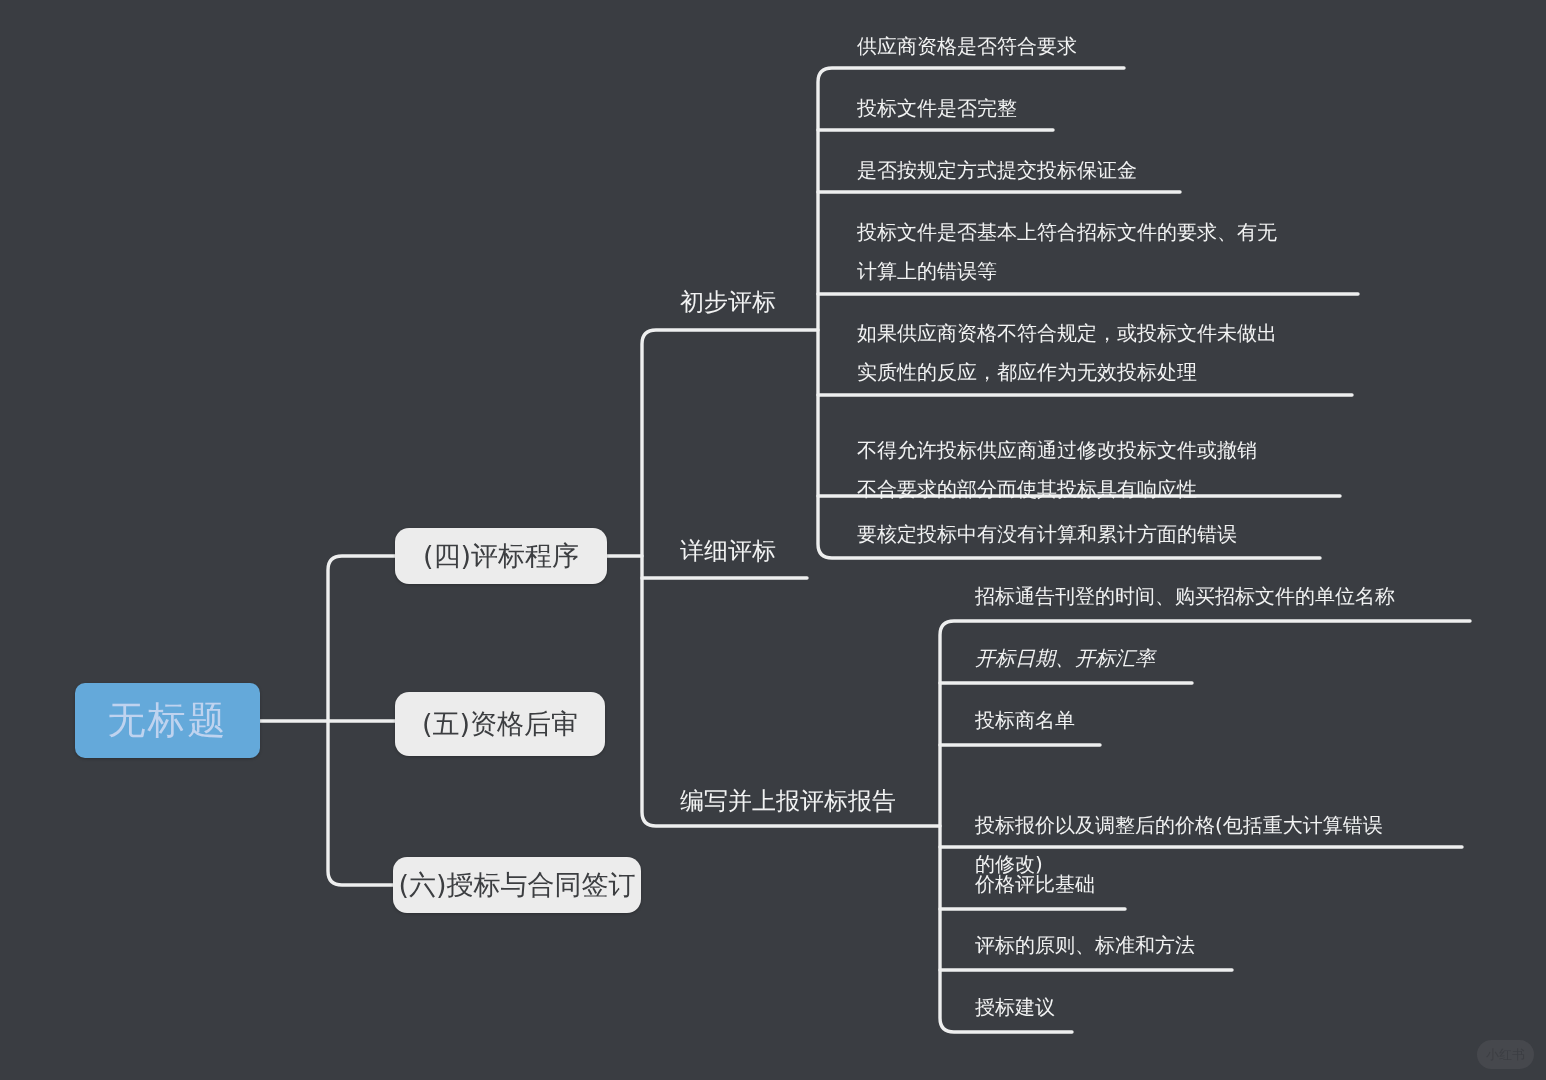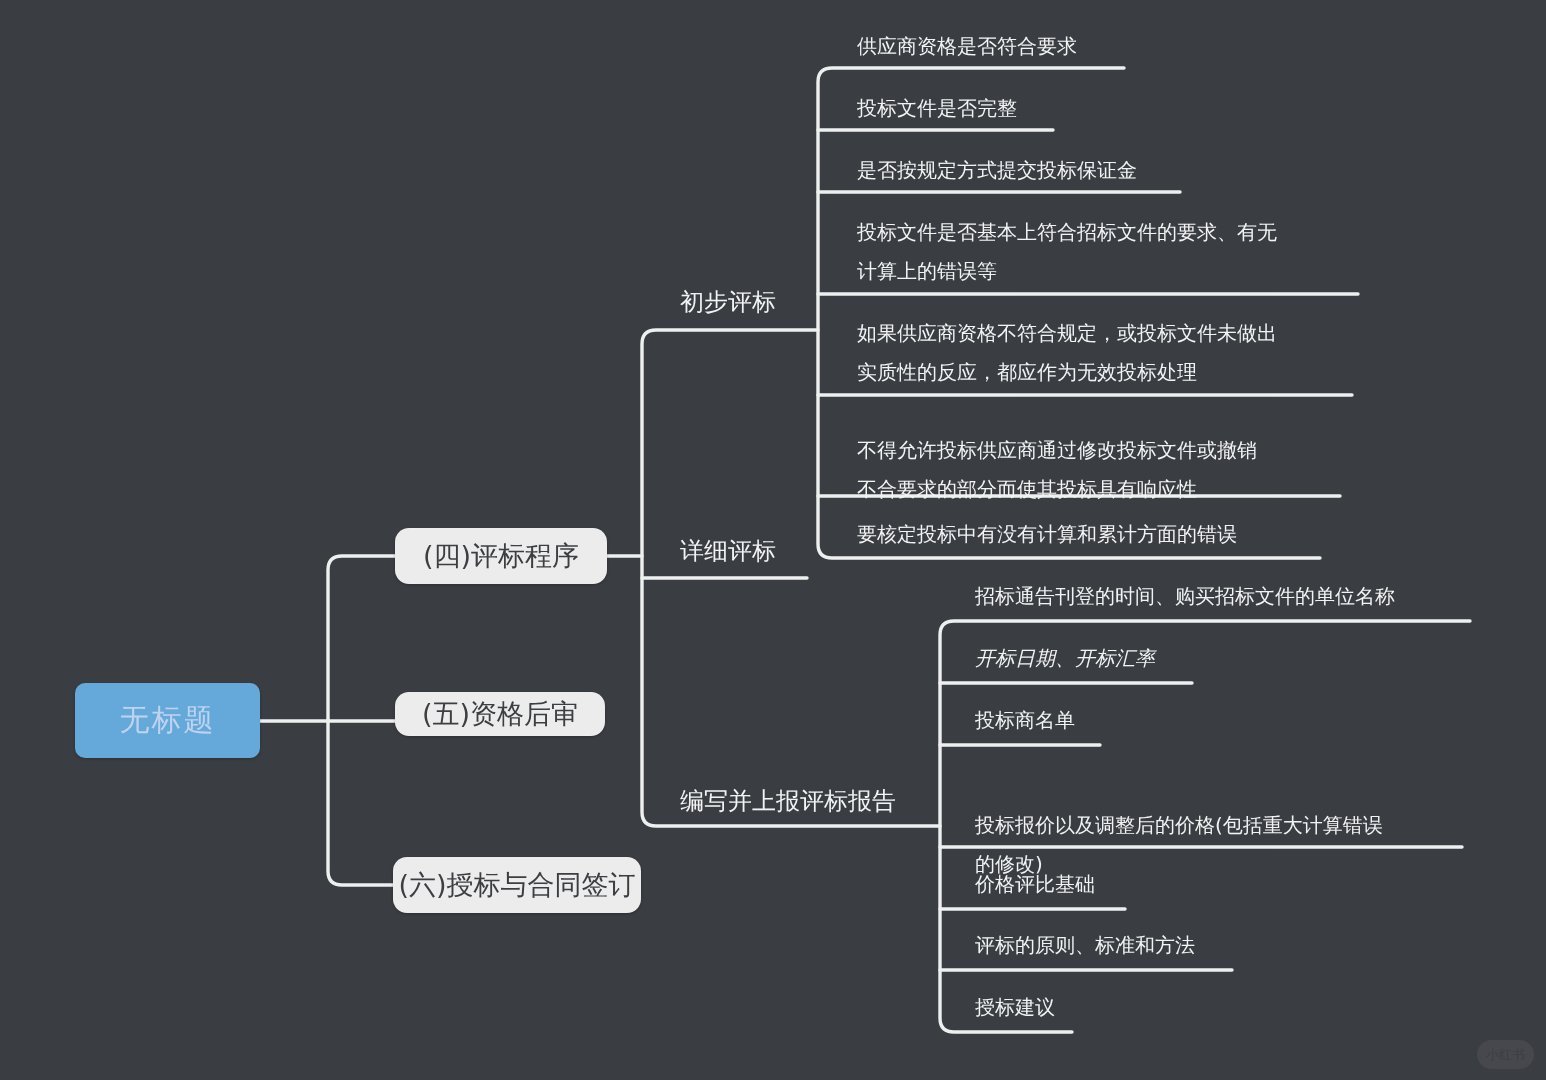--- a/index.html
+++ b/index.html
@@ -35,21 +35,21 @@
   .node-box {
     position: absolute;
     display: flex; align-items: center; justify-content: center;
     box-sizing: border-box;
     box-shadow: 0 1px 3px rgba(0,0,0,0.25);
   }
   .root-box {
     background: var(--root-bg);
     color: var(--root-text);
     border-radius: 10px;
-    font-size: 30px;
+    font-size: 38px;
     letter-spacing: 2px;
     text-align: center;
   }
   .l2-box {
     background: var(--node-bg);
     color: var(--node-text);
     border-radius: 14px;
     font-size: 27px;
   }
   .l3-label {
@@ -102,21 +102,21 @@
     <path d="M940 683 H1192"></path>
     <path d="M940 745 H1100"></path>
     <path d="M940 847 H1462"></path>
     <path d="M940 909 H1125"></path>
     <path d="M940 970 H1232"></path>
   </svg>
 
   <div class="node-box root-box" style="left:75px; top:683px; width:185px; height:75px;">无标题</div>
 
   <div class="node-box l2-box" style="left:395px; top:528px; width:212px; height:56px;">(四)评标程序</div>
-  <div class="node-box l2-box" style="left:395px; top:692px; width:210px; height:44px;">(五)资格后审</div>
+  <div class="node-box l2-box" style="left:395px; top:692px; width:210px; height:64px;">(五)资格后审</div>
   <div class="node-box l2-box" style="left:393px; top:857px; width:248px; height:56px;">(六)授标与合同签订</div>
 
   <div class="l3-label" style="left:680px; top:283px;">初步评标</div>
   <div class="l3-label" style="left:680px; top:532px;">详细评标</div>
   <div class="l3-label" style="left:680px; top:782px;">编写并上报评标报告</div>
 
   <div class="leaf" style="left:857px; top:27px;">供应商资格是否符合要求</div>
   <div class="leaf" style="left:857px; top:89px;">投标文件是否完整</div>
   <div class="leaf" style="left:857px; top:213px;">投标文件是否基本上符合招标文件的要求、有无
 计算上的错误等</div>

